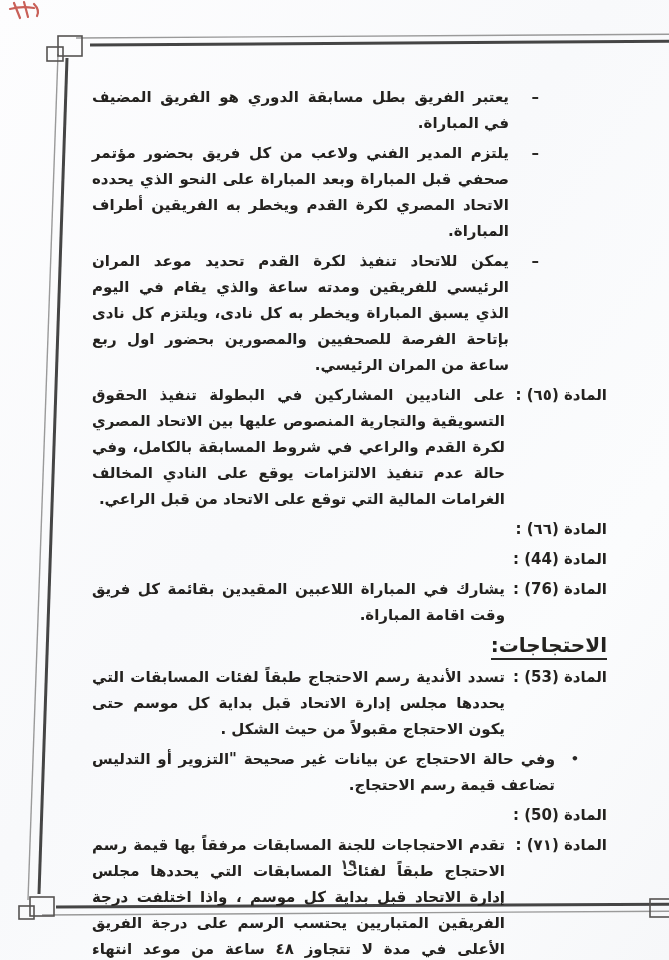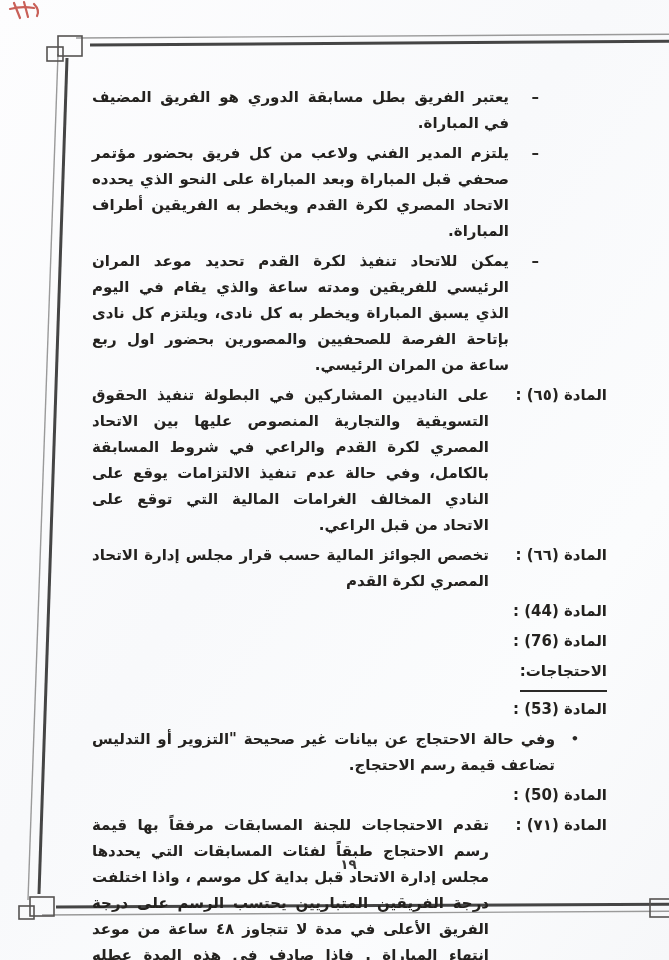--- a/index.html
+++ b/index.html
@@ -19,26 +19,26 @@
     position:absolute;top:84px;right:62px;left:92px;
     color:#24221f;font-size:15px;font-weight:bold;line-height:26px;
     text-align:justify;text-justify:inter-word;
   }
   .block{margin:0 0 4px 0;}
   .row{display:flex;align-items:flex-start;}
   .row-dash{margin-right:68px;}
   .row-dash .marker{flex:none;width:22px;margin-left:8px;text-align:right;color:#2b2926;}
   .row-bullet{margin-right:28px;}
   .row-bullet .marker{flex:none;width:18px;margin-left:6px;text-align:right;font-size:13px;color:#2b2926;}
-  .row-article .label{flex:none;width:94px;margin-left:24px;white-space:nowrap;letter-spacing:-0.2px;}
+  .row-article .label{flex:none;width:94px;margin-left:8px;white-space:nowrap;letter-spacing:-0.2px;}
   .row .text{flex:1;}
   .header-block{margin:3px 0 4px 0;text-align:right;}
   .header-block .hdr{
-    display:inline-block;font-size:15px;
-    border-bottom:2px solid #2b2a28;padding-bottom:6px;
+    display:inline-block;font-size:20px;
+    border-bottom:2px solid #2b2a28;padding-bottom:0;
   }
   .page-number{
     position:absolute;top:856px;left:0;right:0;
     text-align:center;font-size:13.5px;font-weight:bold;color:#3a3836;
     letter-spacing:2px;
     padding-left:28px;
   }
 </style>
 </head>
 <body>
@@ -90,33 +90,34 @@
       <div class="block row row-dash">
     <span class="marker">–</span>
     <span class="text">يمكن للاتحاد تنفيذ لكرة القدم تحديد موعد المران الرئيسي للفريقين ومدته ساعة والذي يقام في اليوم الذي يسبق المباراة ويخطر به كل نادى، ويلتزم كل نادى بإتاحة الفرصة للصحفيين والمصورين بحضور اول ربع ساعة من المران الرئيسي.</span>
   </div>
       <div class="block row row-article">
     <span class="label">المادة (٦٥) :</span>
     <span class="text">على الناديين المشاركين في البطولة تنفيذ الحقوق التسويقية والتجارية المنصوص عليها بين الاتحاد المصري لكرة القدم والراعي في شروط المسابقة بالكامل، وفي حالة عدم تنفيذ الالتزامات يوقع على النادي المخالف الغرامات المالية التي توقع على الاتحاد من قبل الراعي.</span>
   </div>
       <div class="block row row-article">
     <span class="label">المادة (٦٦) :</span>
-    <span class="text">تخصص الجوائز المالية حسب قرار مجلس إدارة الاتحاد المصري لكرة القدم</span>
   </div>
       <div class="block row row-article">
     <span class="label">المادة (44) :</span>
   </div>
       <div class="block row row-article">
     <span class="label">المادة (76) :</span>
+    <span class="text">يشارك في المباراة اللاعبين المقيدين بقائمة كل فريق وقت اقامة المباراة.</span>
   </div>
       <div class="block header-block">
     <span class="hdr">الاحتجاجات:</span>
   </div>
       <div class="block row row-article">
     <span class="label">المادة (53) :</span>
+    <span class="text">تسدد الأندية رسم الاحتجاج طبقاً لفئات المسابقات التي يحددها مجلس إدارة الاتحاد قبل بداية كل موسم حتى يكون الاحتجاج مقبولاً من حيث الشكل .</span>
   </div>
       <div class="block row row-bullet">
     <span class="marker">•</span>
     <span class="text">وفي حالة الاحتجاج عن بيانات غير صحيحة "التزوير أو التدليس تضاعف قيمة رسم الاحتجاج.</span>
   </div>
       <div class="block row row-article">
     <span class="label">المادة (50) :</span>
   </div>
       <div class="block row row-article">
     <span class="label">المادة (٧١) :</span>

